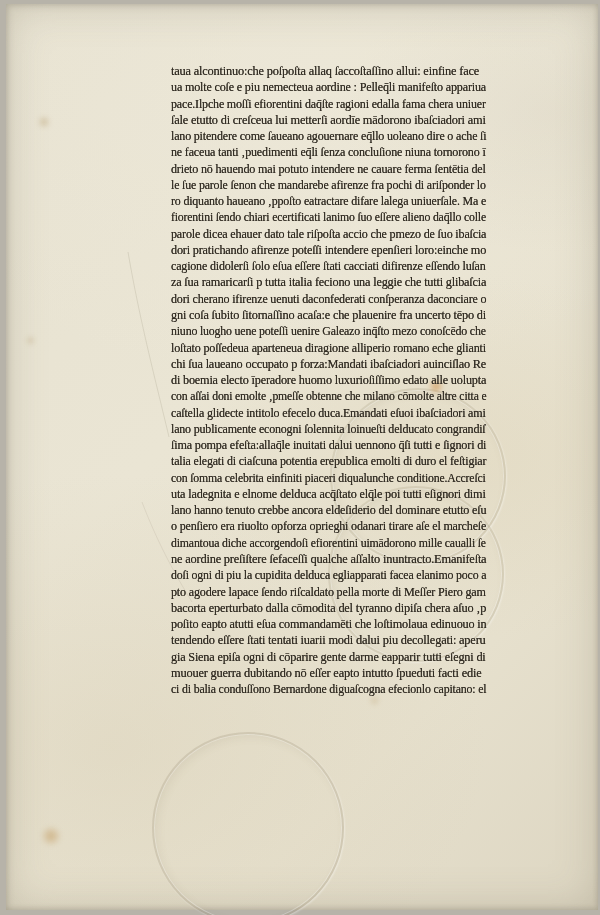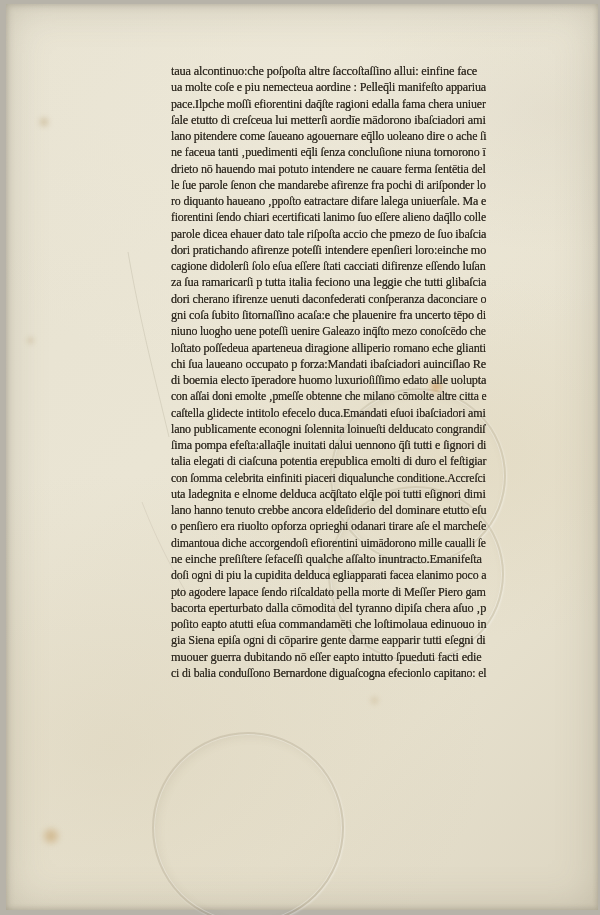--- a/index.html
+++ b/index.html
@@ -75,21 +75,21 @@
     <div class="stamp stamp-c"></div>
 
     <div class="spot spot-1"></div>
     <div class="spot spot-2"></div>
     <div class="spot spot-3"></div>
     <div class="spot spot-4"></div>
     <div class="spot spot-5"></div>
     <div class="spot spot-6"></div>
 
     <div class="text-block" id="text-block">
-        <div class="text-line" style="transform: scaleX(1);">taua alcontinuo:che poſpoſta altre ſaccoſtaſſino allui: einfine face</div>
+        <div class="text-line" style="transform: scaleX(1);">taua alcontinuo:che poſpoſta allaq ſaccoſtaſſino allui: einfine face</div>
         <div class="text-line" style="transform: scaleX(0.981308);">ua molte coſe e piu nemecteua aordine : Pelleq̄li manifeſto appariua</div>
         <div class="text-line" style="transform: scaleX(0.972222);">pace.Ilpche moſſi efiorentini daq̄ſte ragioni edalla fama chera uniuer</div>
         <div class="text-line" style="transform: scaleX(0.996835); text-align: center;">ſale etutto di creſceua lui metterſi aordīe mādorono ibaſciadori ami</div>
         <div class="text-line" style="transform: scaleX(0.972222);">lano pitendere come ſaueano agouernare eq̄llo uoleano dire o ache ſi</div>
         <div class="text-line" style="transform: scaleX(0.975232);">ne faceua tanti ‚puedimenti eq̄li ſenza concluſione niuna tornorono ī</div>
         <div class="text-line" style="transform: scaleX(0.978261);">drieto nō hauendo mai potuto intendere ne cauare ferma ſentētia del</div>
         <div class="text-line" style="transform: scaleX(0.966258);">le ſue parole ſenon che mandarebe afirenze fra pochi di ariſponder lo</div>
         <div class="text-line" style="transform: scaleX(0.966258);">ro diquanto haueano ‚ppoſto eatractare  difare lalega uniuerſale. Ma e</div>
         <div class="text-line" style="transform: scaleX(0.951662);">fiorentini ſendo chiari ecertificati lanimo ſuo eſſere alieno daq̄llo colle</div>
         <div class="text-line" style="transform: scaleX(0.978261);">parole dicea ehauer dato tale riſpoſta accio che pmezo de ſuo ibaſcia</div>
@@ -105,23 +105,24 @@
         <div class="text-line" style="transform: scaleX(0.948795);">con aſſai doni emolte ‚pmeſſe obtenne che milano cōmolte altre citta e</div>
         <div class="text-line" style="transform: scaleX(0.969231);">caſtella glidecte intitolo efecelo duca.Emandati eſuoi ibaſciadori ami</div>
         <div class="text-line" style="transform: scaleX(0.969231);">lano publicamente econogni ſolennita loinueſti delducato congrandiſ</div>
         <div class="text-line" style="transform: scaleX(0.984375);">ſima pompa efeſta:allaq̄le inuitati dalui uennono q̄ſi tutti e ſignori di</div>
         <div class="text-line" style="transform: scaleX(0.969231);">talia elegati di ciaſcuna potentia erepublica emolti di duro el feſtigiar</div>
         <div class="text-line" style="transform: scaleX(0.951662);">con ſomma celebrita einfiniti piaceri diqualunche conditione.Accreſci</div>
         <div class="text-line" style="transform: scaleX(0.987461);">uta ladegnita e  elnome delduca  acq̄ſtato elq̄le poi tutti eſignori dimi</div>
         <div class="text-line" style="transform: scaleX(0.981308);">lano hanno tenuto crebbe ancora eldeſiderio del dominare etutto eſu</div>
         <div class="text-line" style="transform: scaleX(0.975232);">o penſiero era riuolto opforza oprieghi odanari tirare aſe  el marcheſe</div>
         <div class="text-line" style="transform: scaleX(0.954545);">dimantoua diche accorgendoſi efiorentini uimādorono mille caualli ſe</div>
-        <div class="text-line" style="transform: scaleX(1);">ne einche preſiſtere ſefaceſſi qualche aſſalto inuntracto.Emanifeſta</div>
+        <div class="text-line" style="transform: scaleX(1);">ne aordine preſiſtere ſefaceſſi qualche aſſalto inuntracto.Emanifeſta</div>
         <div class="text-line" style="transform: scaleX(0.960366);">doſi ogni di piu la cupidita delduca egliapparati facea elanimo poco a</div>
         <div class="text-line" style="transform: scaleX(0.978261);">pto agodere lapace ſendo riſcaldato pella morte di Meſſer Piero gam</div>
         <div class="text-line" style="transform: scaleX(0.993691);">bacorta eperturbato dalla cōmodita del tyranno dipiſa chera aſuo ‚p</div>
         <div class="text-line" style="transform: scaleX(0.987461);">poſito eapto atutti eſua commandamēti che loſtimolaua edinuouo in</div>
+        <div class="text-line" style="transform: scaleX(1);">tendendo eſſere ſtati tentati iuarii modi dalui piu decollegati: aperu</div>
         <div class="text-line" style="transform: scaleX(0.990566);">gia Siena epiſa ogni di cōparire gente darme eapparir tutti eſegni di</div>
         <div class="text-line" style="transform: scaleX(1);">muouer guerra dubitando nō eſſer eapto intutto ſpueduti facti edie</div>
         <div class="text-line" style="transform: scaleX(0.960366);">ci di balia conduſſono Bernardone diguaſcogna efecionlo capitano: el</div>
       </div>
   </div>
 </div>
 
 </body></html>

